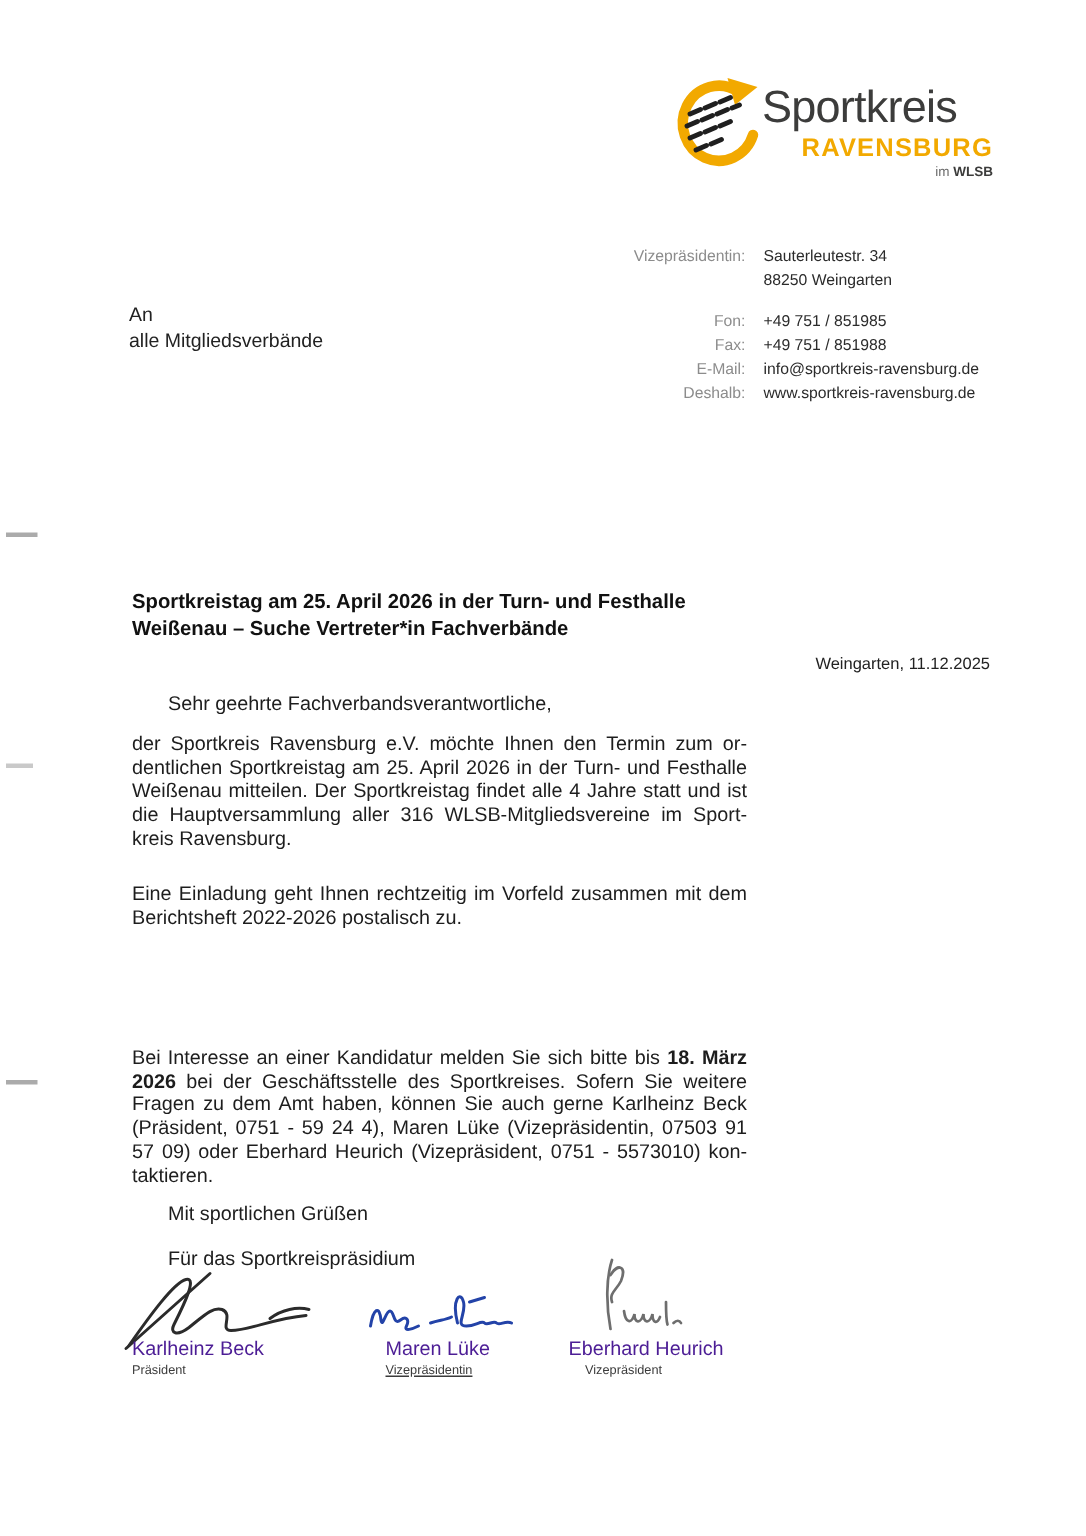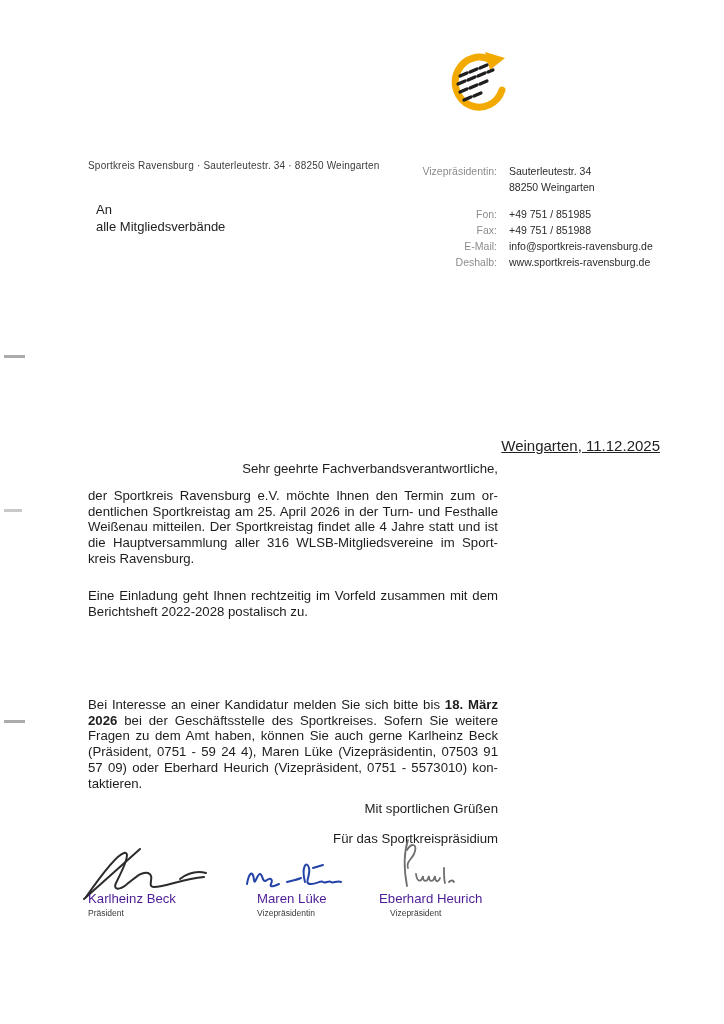--- a/index.html
+++ b/index.html
@@ -13,39 +13,39 @@
   .fold-mark.mid{background:#c9c9c9;width:18px;}
   
   .logo-text{position:absolute;left:508px;top:54px;width:154px;text-align:right;}
   .logo-name{font-size:30px;font-weight:400;color:#3c3c3b;letter-spacing:-0.5px;line-height:36px;text-align:left;}
   .logo-region{font-size:17px;font-weight:700;color:#f2a900;letter-spacing:0.8px;line-height:18px;}
   .logo-suffix{font-size:9px;color:#3c3c3b;line-height:11px;margin-top:1px;}
   .logo-suffix .im{font-weight:400;color:#6b6b6b;}
   .logo-suffix .wlsb{font-weight:700;}
   
   .sender-line{position:absolute;left:88px;top:160px;font-size:10px;color:#3a3a3a;letter-spacing:0.2px;}
-  .recipient{position:absolute;left:96px;top:202px;font-size:13px;line-height:16.5px;color:#222;}
+  .recipient{position:absolute;left:86px;top:202px;font-size:13px;line-height:16.5px;color:#222;}
   
   .contact{position:absolute;left:408px;top:164px;font-size:10.5px;}
   .contact-grid{display:grid;grid-template-columns:89px 220px;column-gap:12px;row-gap:2px;}
   .contact-grid.g2{margin-top:13px;}
   .c-label{color:#8c8c8c;text-align:right;line-height:14px;}
   .c-value{color:#2b2b2b;line-height:14px;}
   
   .legal{position:absolute;left:509px;top:277px;font-size:8.5px;line-height:10.8px;color:#a3a3a3;}
   .legal .stanza{white-space:pre-line;}
   .legal .stanza + .stanza{margin-top:10px;}
   
   .subject{position:absolute;left:88px;top:392px;width:440px;font-size:13.5px;font-weight:700;
     line-height:17.5px;color:#111;white-space:pre-line;}
-  .dateline{position:absolute;left:440px;top:437px;width:220px;text-align:right;font-size:15px;color:#222;text-decoration:underline;}
+  .dateline{position:absolute;left:440px;top:437px;width:220px;text-align:right;font-size:11px;color:#222;}
   
   .para{position:absolute;left:88px;width:410px;font-size:13.2px;line-height:15.7px;
     text-align:justify;color:#1d1d1d;hyphens:manual;-webkit-hyphens:manual;}
-  .para.nojust{text-align:right;}
+  .para.nojust{text-align:left;margin-left:24px;}
   .b{font-weight:700;}
   
   .sig-svg{position:absolute;}
   .sig-name{position:absolute;top:891px;font-size:13.2px;color:#4c1d95;}
   .sig-title{position:absolute;top:908px;font-size:8.5px;color:#3a3a3a;}
 </style>
 </head>
 <body>
 
 <div class="page">
@@ -57,22 +57,26 @@
   <div class="abs" style="left:445px;top:50px;width:64px;height:66px;">
     <svg width="64" height="66" viewBox="0 0 64 66" xmlns="http://www.w3.org/2000/svg">
       <path d="M47 11 A24 25 0 1 0 57 40" fill="none" stroke="#F2A900" stroke-width="7" stroke-linecap="round"></path>
       <polygon points="40,2 60,8 45,20" fill="#F2A900"></polygon>
       <path d="M15 26 L22 23 M25 22 L32 19 M35 18 L42 15
                M13 34 L20 31 M23 30 L30 27 M33 26 L40 23 M43 22 L48 20
                M15 42 L22 39 M25 38 L32 35 M35 34 L42 31
                M19 50 L26 47 M29 46 L36 43" fill="none" stroke="#1f1f1f" stroke-width="3.2" stroke-linecap="round"></path>
     </svg>
   </div>
+  <div class="logo-text">
+    <div class="logo-name">Sportkreis</div>
+    <div class="logo-region">RAVENSBURG</div>
+    <div class="logo-suffix"><span class="im">im </span><span class="wlsb">WLSB</span></div>
+  </div>
 
-  <div class="sender-line">Sportkreis Ravensburg  ·  Sauterleutestr. 34  ·  88250 Weingarten</div>
 
   <div class="recipient">
     <div>An</div>
     <div>alle Mitgliedsverbände</div>
   </div>
 
   <div class="contact">
     <div class="contact-grid g1">
       <div class="c-label">Vizepräsidentin:</div>
       <div class="c-value">Sauterleutestr. 34</div>
@@ -85,28 +89,30 @@
       <div class="c-label">Fax:</div>
       <div class="c-value">+49 751 / 851988</div>
       <div class="c-label">E-Mail:</div>
       <div class="c-value">info@sportkreis-ravensburg.de</div>
       <div class="c-label">Deshalb:</div>
       <div class="c-value">www.sportkreis-ravensburg.de</div>
     </div>
   </div>
 
 
+  <div class="subject">Sportkreistag am 25. April 2026 in der Turn- und Festhalle
+Weißenau – Suche Vertreter*in Fachverbände</div>
 
   <div class="dateline">Weingarten, 11.12.2025</div>
 
   <div class="para nojust" style="top:461px;">Sehr geehrte Fachverbandsverantwortliche,</div>
 
   <div class="para" style="top:488px;">der Sportkreis Ravensburg e.V. möchte Ihnen den Termin zum or­dentlichen Sportkreistag am 25. April 2026 in der Turn- und Festhalle Weißenau mitteilen. Der Sportkreistag findet alle 4 Jahre statt und ist die Hauptversammlung aller 316 WLSB-Mitgliedsvereine im Sport­kreis Ravensburg.</div>
 
-  <div class="para" style="top:588px;">Eine Einladung geht Ihnen rechtzeitig im Vorfeld zusammen mit dem Berichtsheft 2022-2028 postalisch zu.</div>
+  <div class="para" style="top:588px;">Eine Einladung geht Ihnen rechtzeitig im Vorfeld zusammen mit dem Berichtsheft 2022-2026 postalisch zu.</div>
 
 
   <div class="para" style="top:697px;"><span>Bei Interesse an einer Kandidatur melden Sie sich bitte bis </span><span class="b">18. März 2026</span><span> bei der Geschäftsstelle des Sportkreises. Sofern Sie weitere Fragen zu dem Amt haben, können Sie auch gerne Karlheinz Beck (Präsident, 0751 - 59 24 4), Maren Lüke (Vizepräsidentin, 07503 91 57 09) oder Eberhard Heurich (Vizepräsident, 0751 - 5573010) kon­taktieren.</span></div>
 
   <div class="para nojust" style="top:831px;">Für das Sportkreispräsidium</div>
   <div class="para nojust" style="top:801px;">Mit sportlichen Grüßen</div>
 
   <div class="sig-svg" style="left:82px;top:843px;">
     <svg width="130" height="58" viewBox="0 0 130 58" xmlns="http://www.w3.org/2000/svg">
       <g fill="none" stroke="#2b2b2b" stroke-width="2" stroke-linecap="round">
@@ -136,16 +142,16 @@
         <path d="M63 46 C65 44 67 44 68 46"></path>
       </g>
     </svg>
   </div>
 
   <div class="sig-name" style="left:88px;">Karlheinz Beck</div>
   <div class="sig-name" style="left:257px;">Maren Lüke</div>
   <div class="sig-name" style="left:379px;">Eberhard Heurich</div>
 
   <div class="sig-title" style="left:88px;">Präsident</div>
-  <div class="sig-title" style="left:257px;">Vizepräsidentin</div>
+  <div class="sig-title" style="left:257px;text-decoration:underline;">Vizepräsidentin</div>
   <div class="sig-title" style="left:390px;">Vizepräsident</div>
 
 </div>
 
 </body></html>

